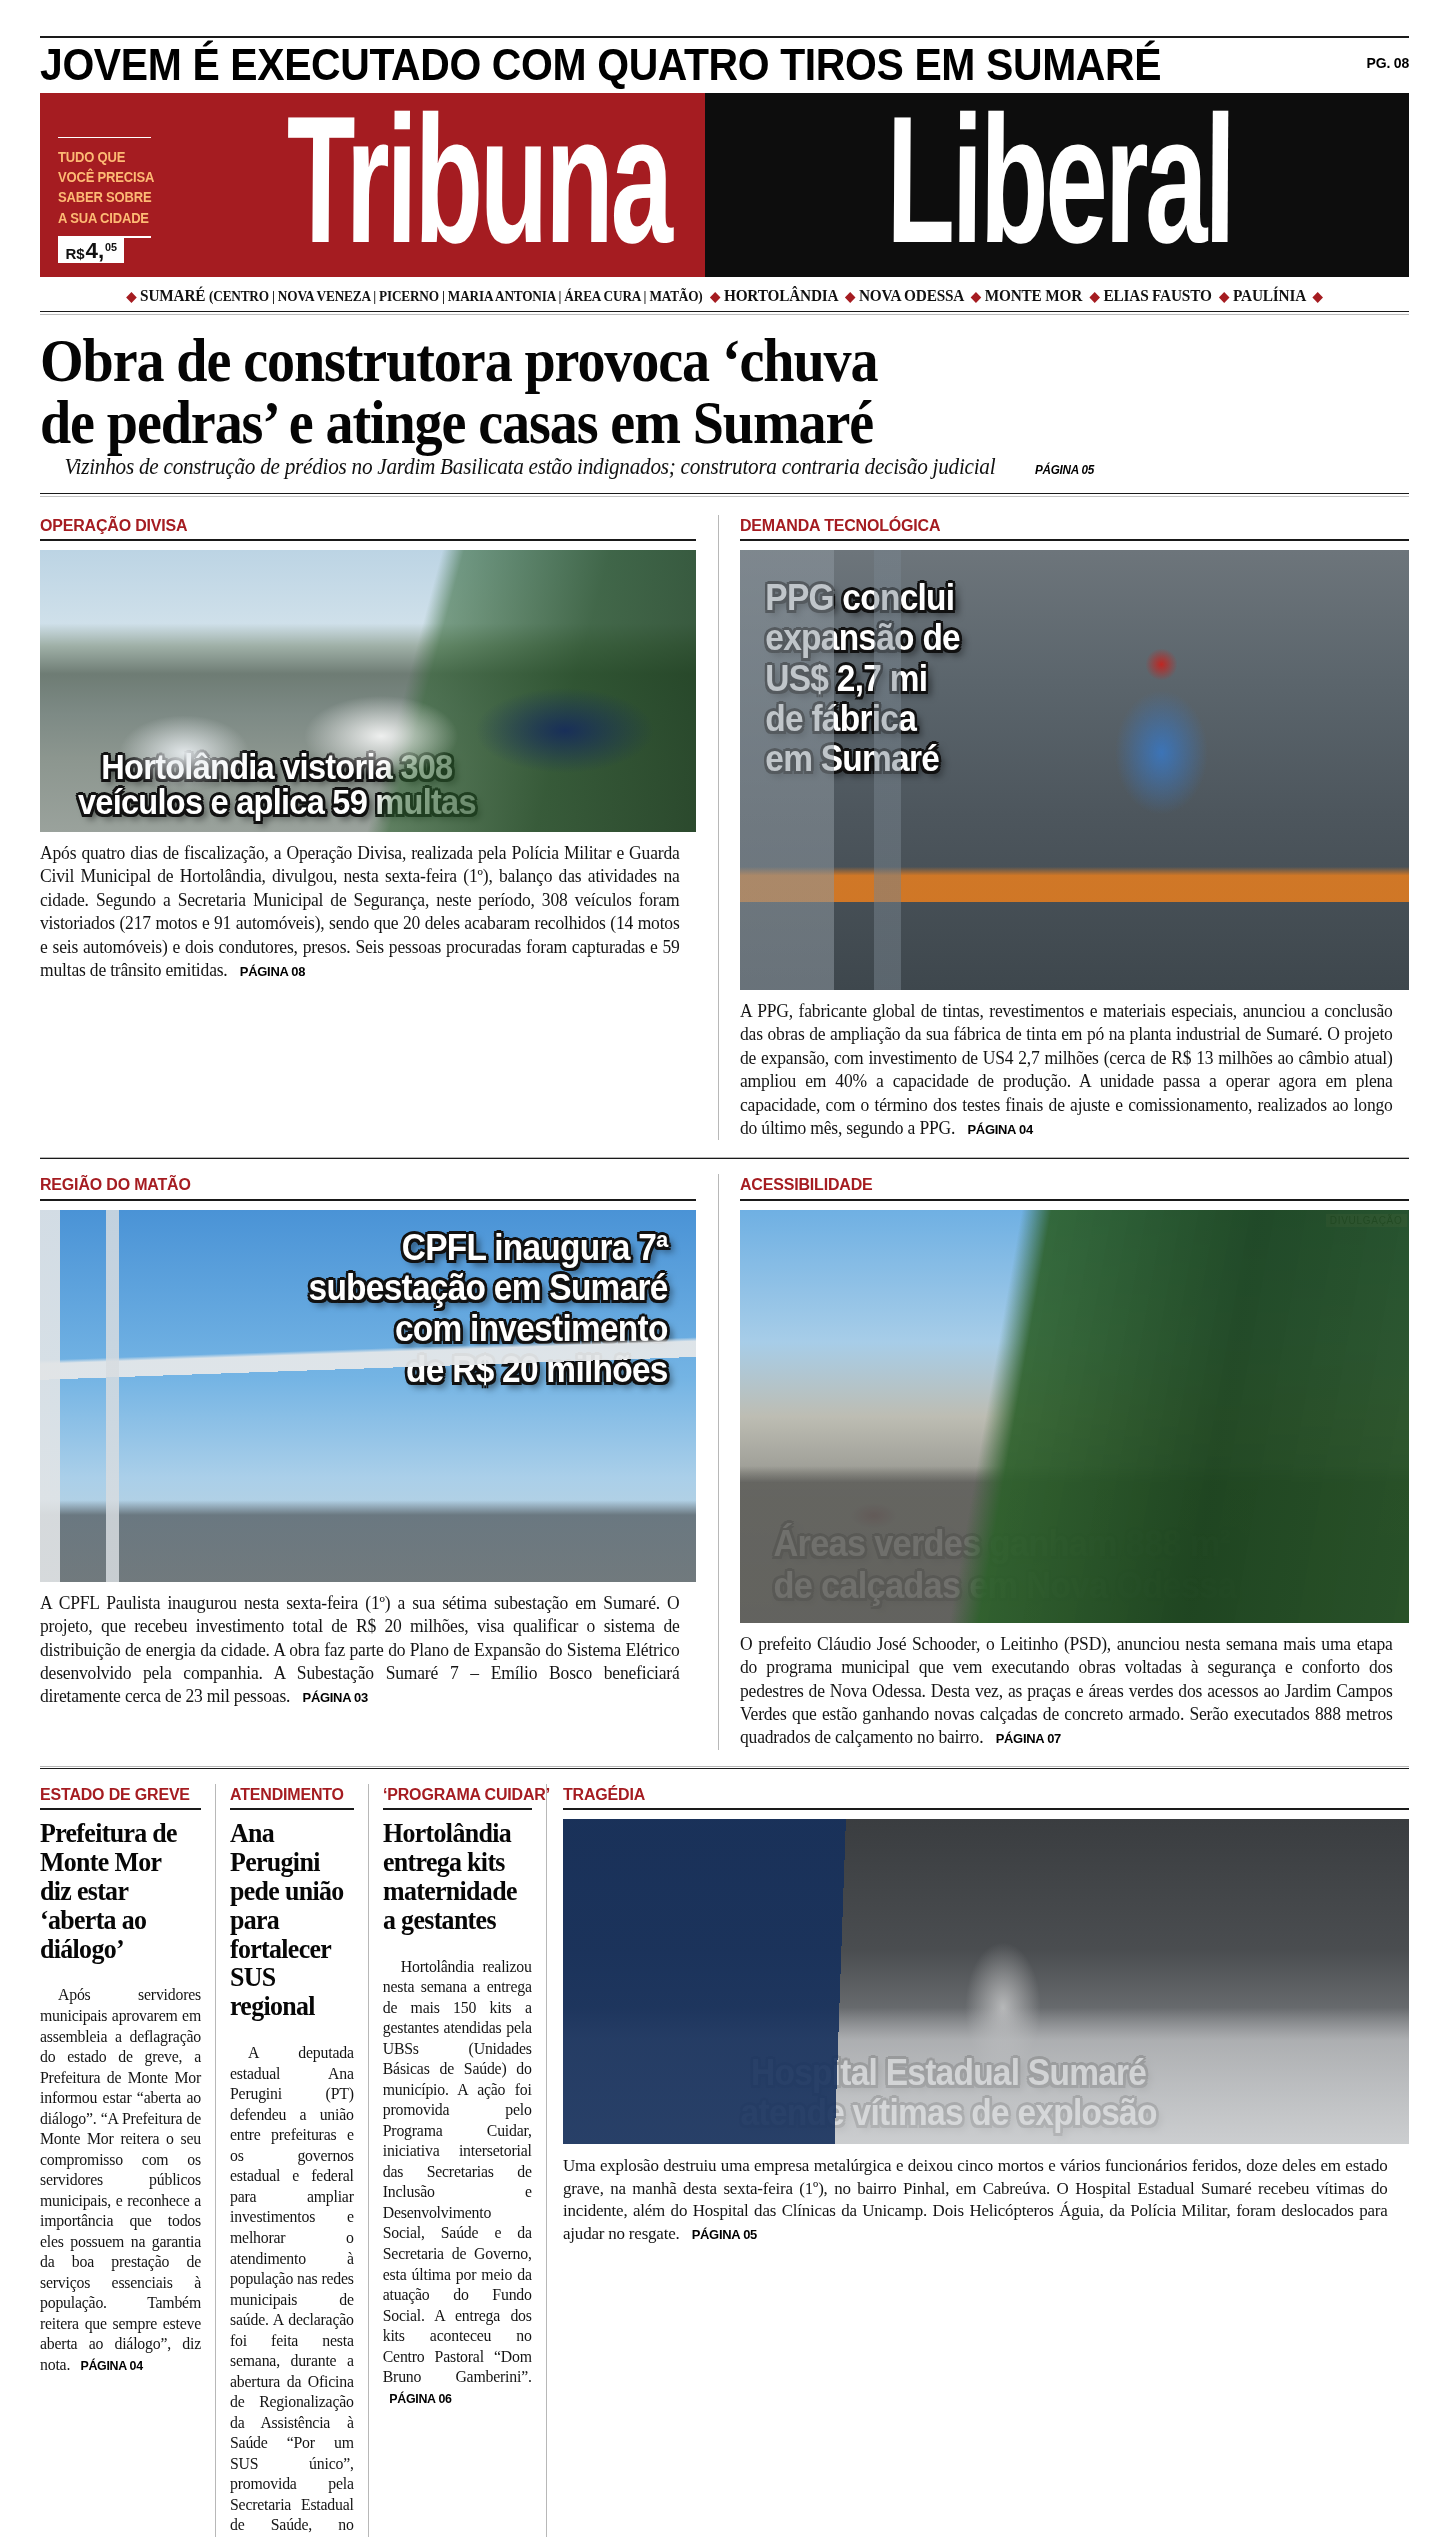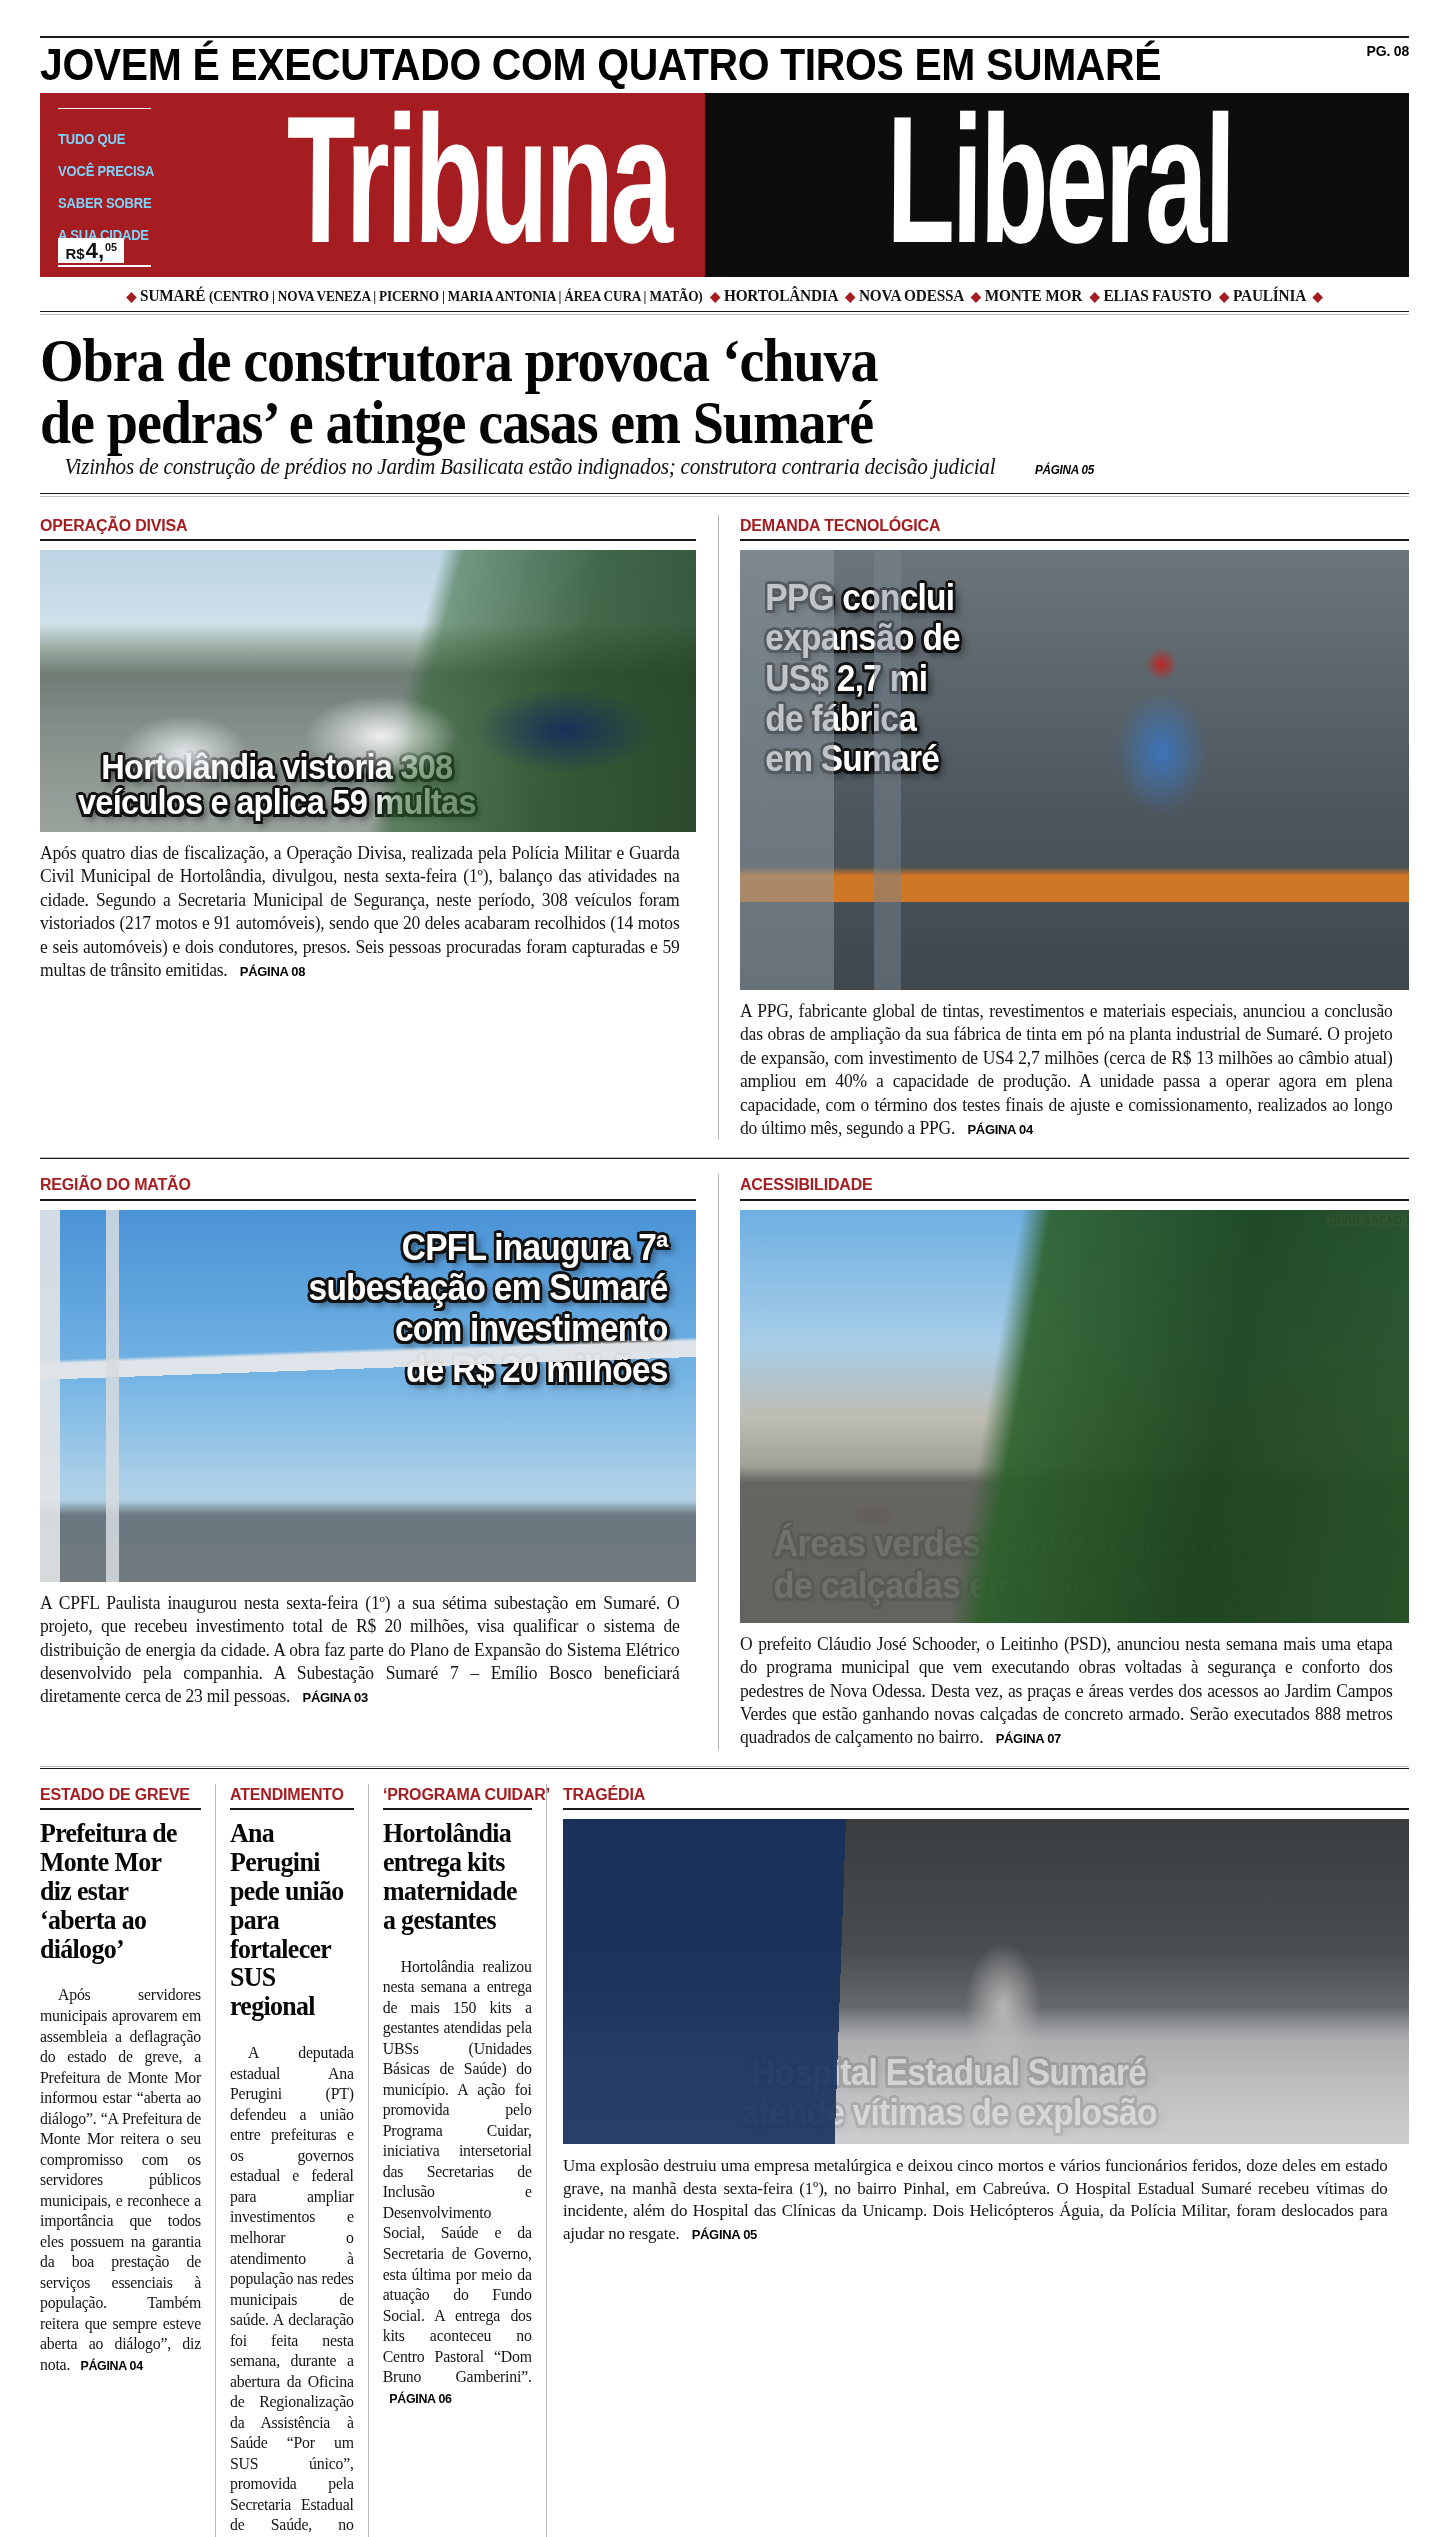--- a/index.html
+++ b/index.html
@@ -24,21 +24,21 @@
     position: relative;
   }
 
   
   .topbar-rule-top {
     border-top: 2.5px solid #1a1a1a;
     margin-top: 36px;
   }
   .teaser {
     display: flex;
-    align-items: flex-start;
+    align-items: center;
     justify-content: space-between;
     padding: 5px 0 1.7px 0;
   }
   .teaser-head {
     font-family: "Liberation Sans", sans-serif;
     font-weight: 700;
     font-size: 44px;
     letter-spacing: -0.4px;
     line-height: 1.0;
     transform: scaleX(0.93);
@@ -91,23 +91,23 @@
     flex: 0 0 665px;
     display: flex;
     align-items: stretch;
     position: relative;
     overflow: hidden;
   }
   .mh-slogan {
     flex: 0 0 129px;
     display: flex;
     flex-direction: column;
-    justify-content: space-between;
+    justify-content: center;
     padding: 11.6px 6.6px 10px 18px;
-    color: #7dd3fc;
+    color: #fdba74;
   }
   .mh-slogan .rule { height: 1.7px; background: #ffffff; width: 93px; margin: 3.3px 0 8.3px 0; }
   .mh-slogan .rule.bottom { margin: 8.3px 0 0 0; }
   .mh-slogan .sl-lines {
     font-family: "Liberation Sans", sans-serif;
     font-weight: 700;
     font-size: 14px;
     line-height: 1.45;
     letter-spacing: -0.2px;
     transform: scaleX(0.93);

